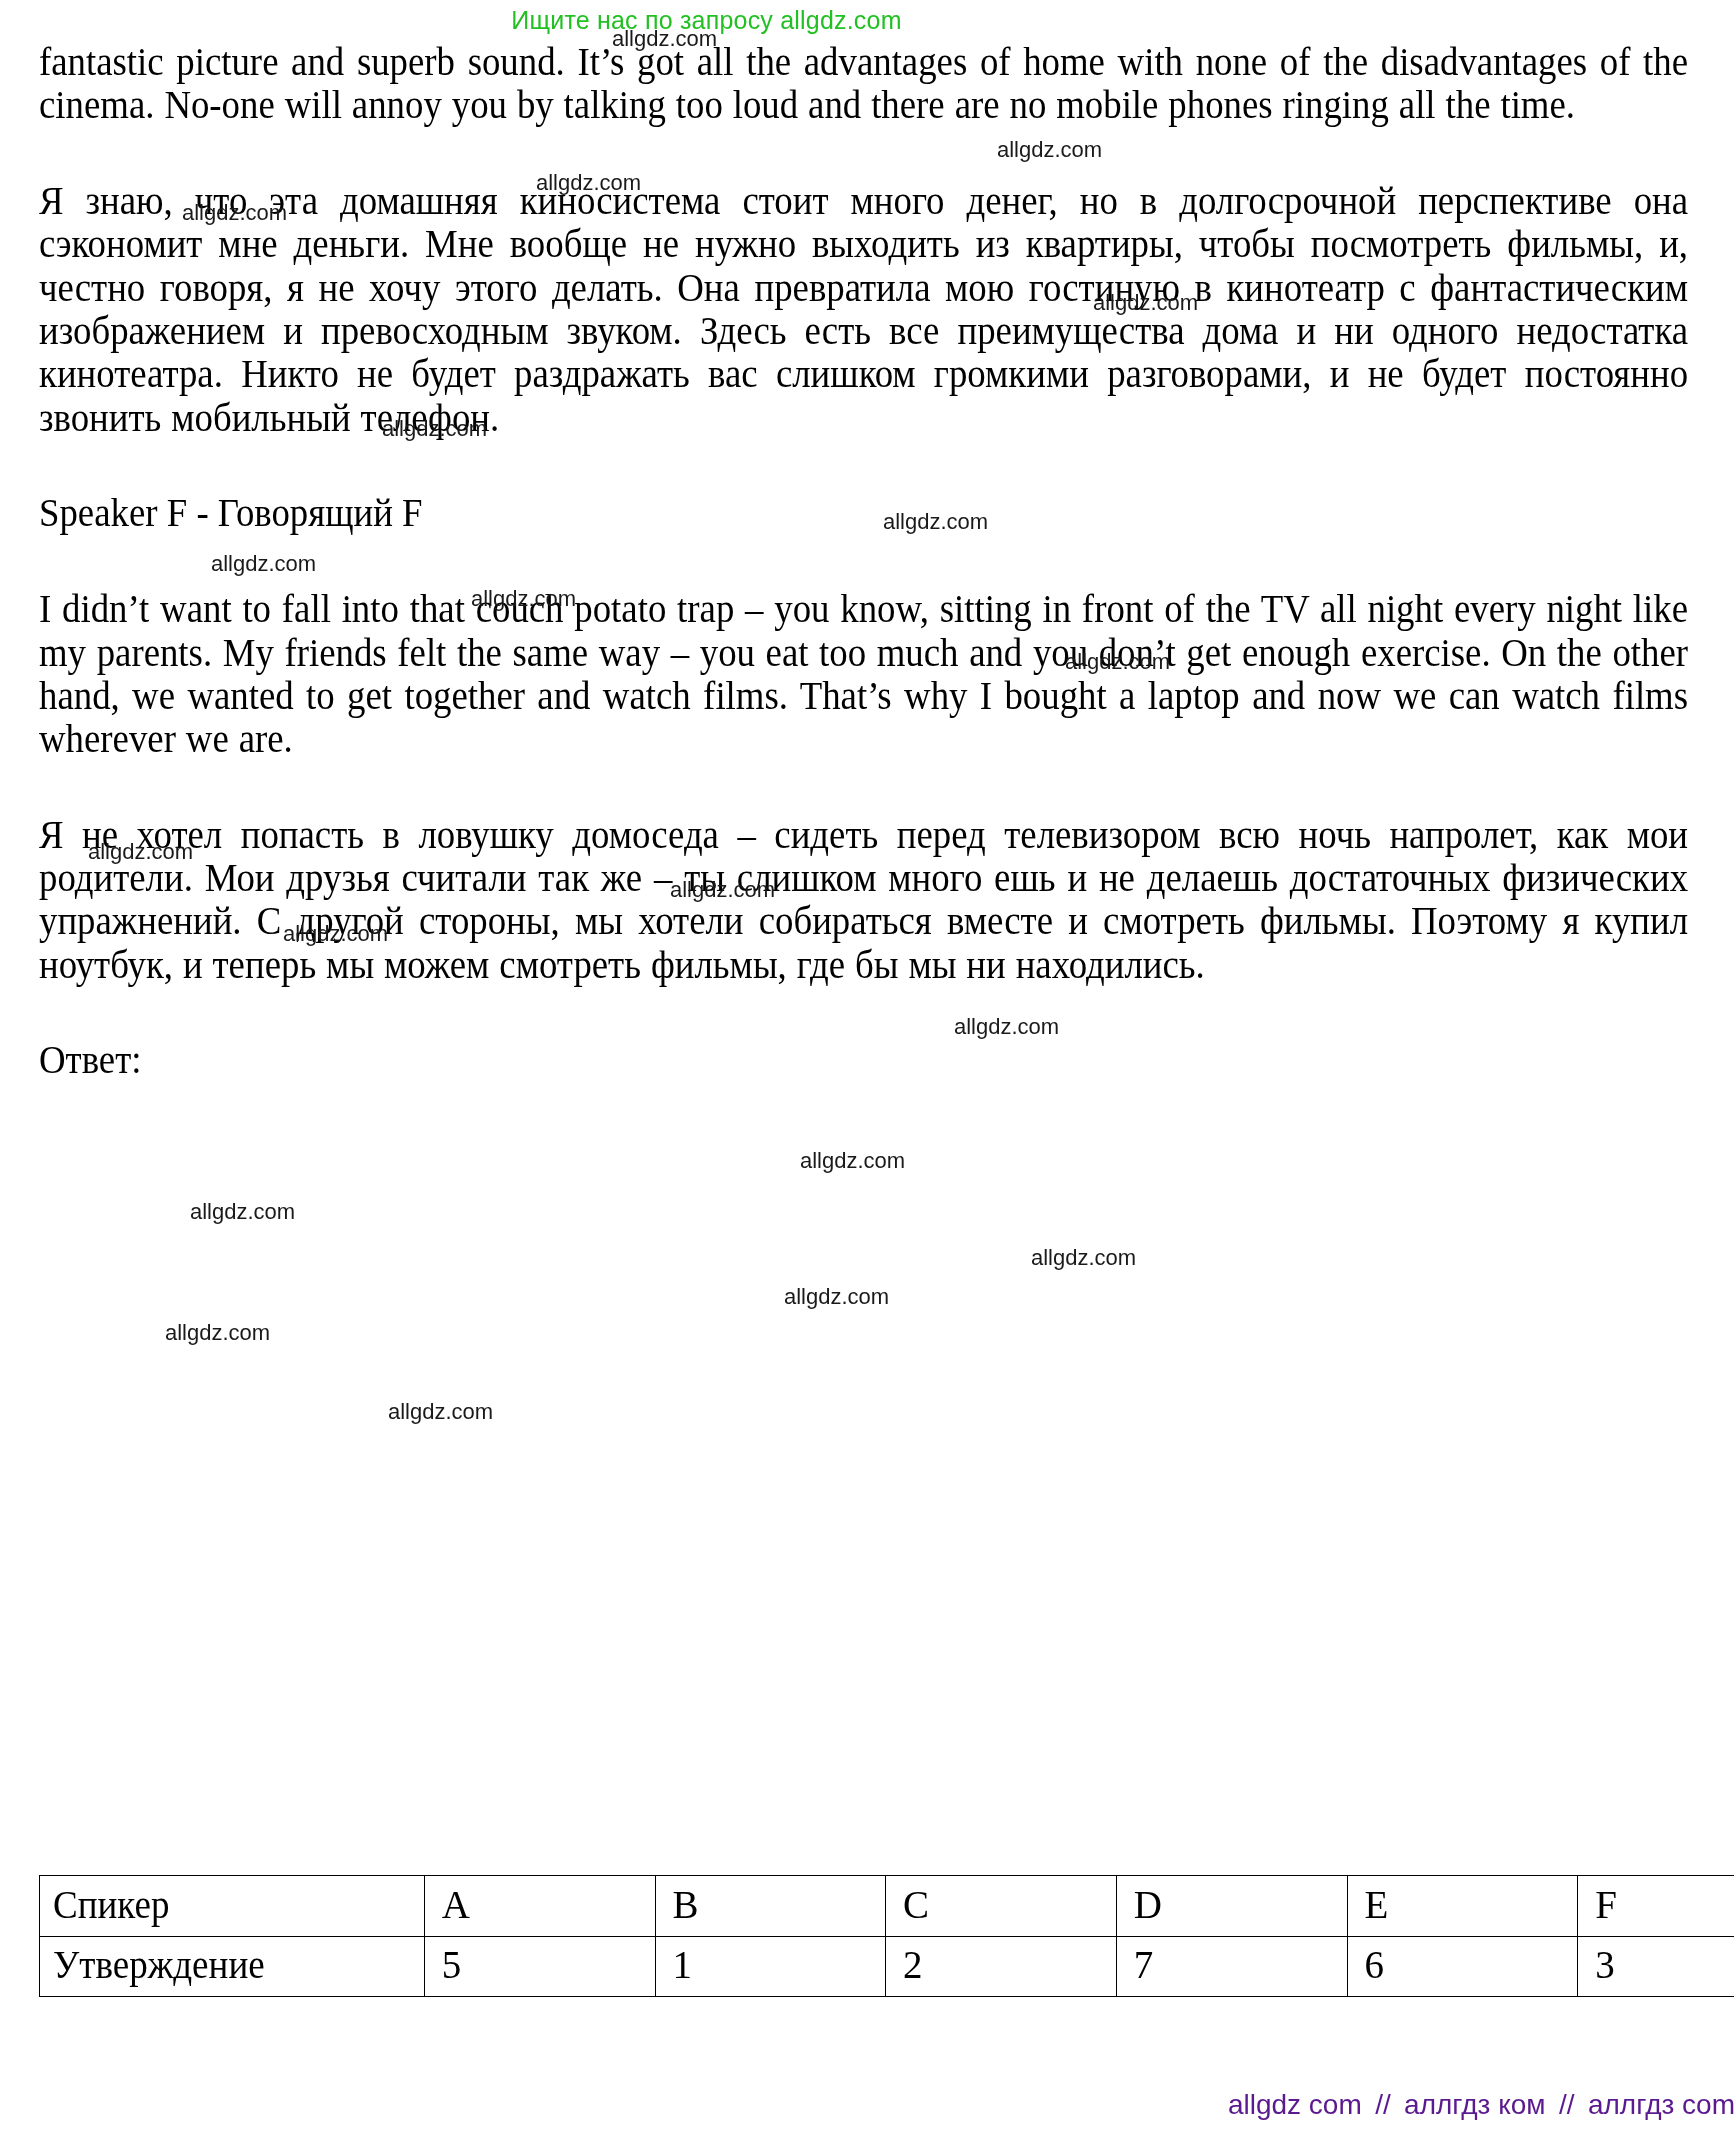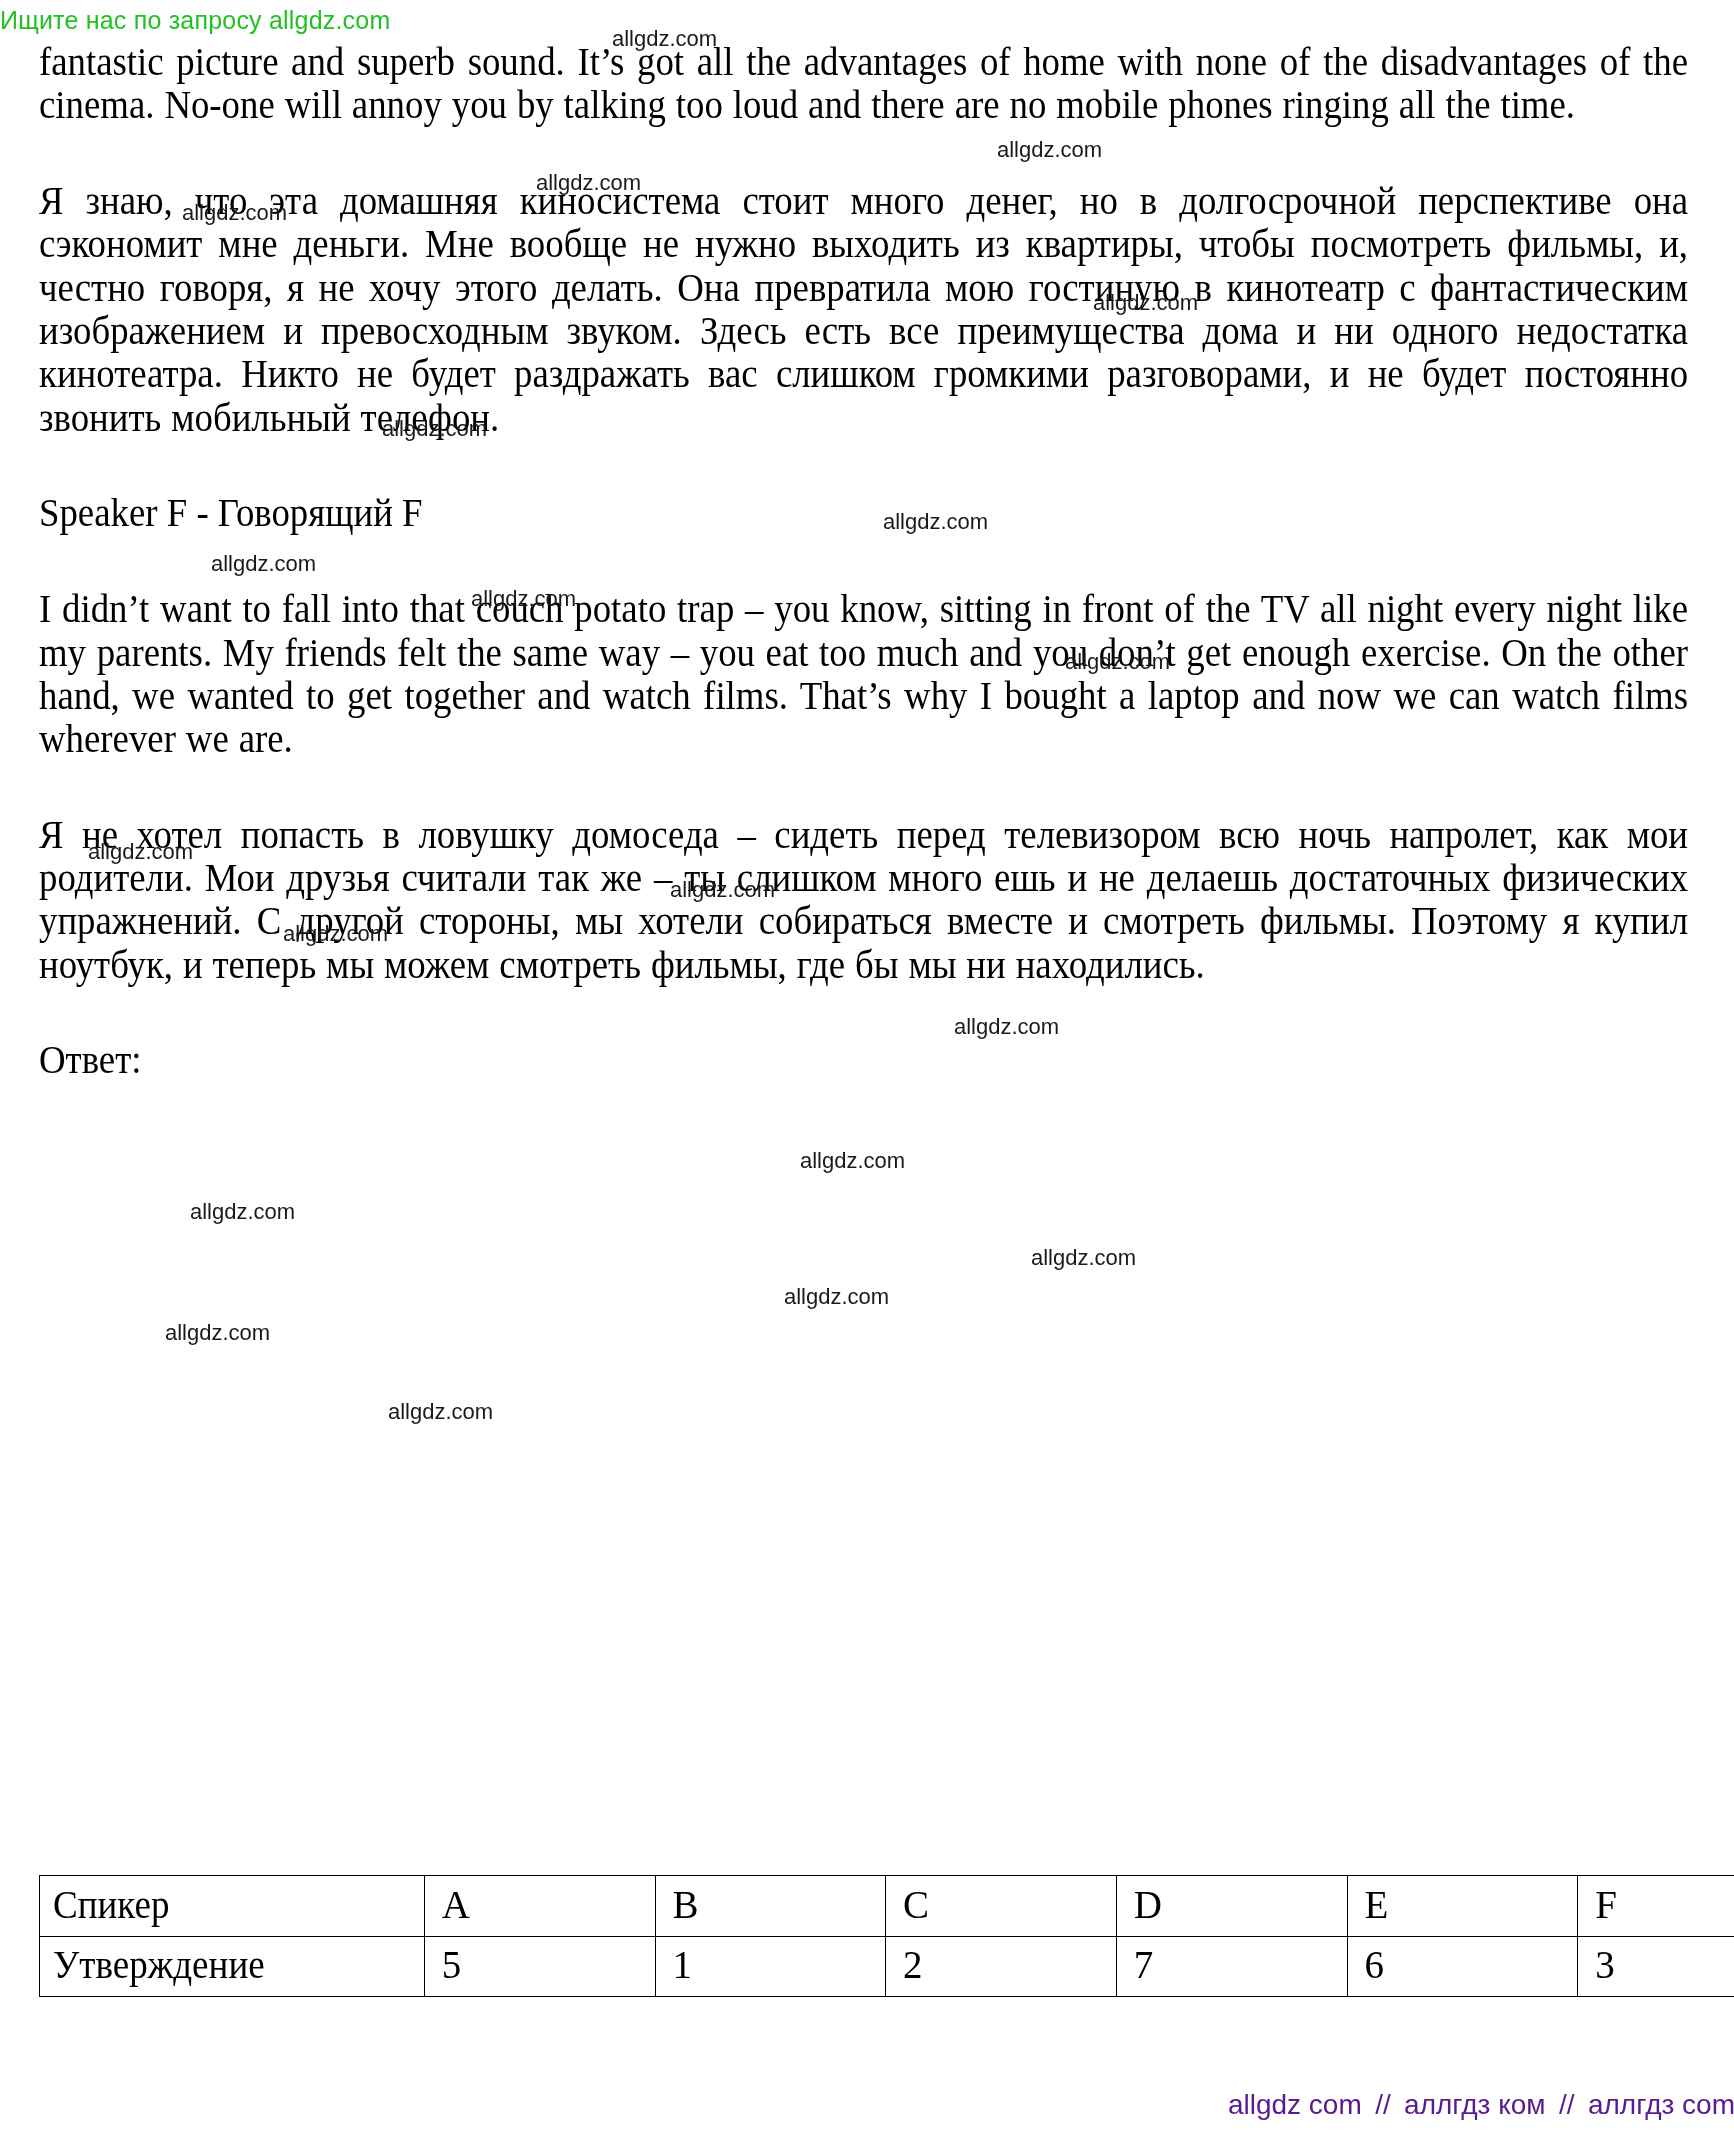--- a/index.html
+++ b/index.html
@@ -22,20 +22,21 @@
     width: 1735px;
     height: 2139px;
   }
 
   
   .promo-header {
     position: absolute;
     top: 5.6px;
     left: 0;
     width: 1413px;
+    text-align: center;
     font-family: "Liberation Sans", sans-serif;
     font-size: 25px;
     color: #22c022;
     letter-spacing: 0.2px;
     white-space: nowrap;
   }
 
   
   .content {
     position: absolute;

